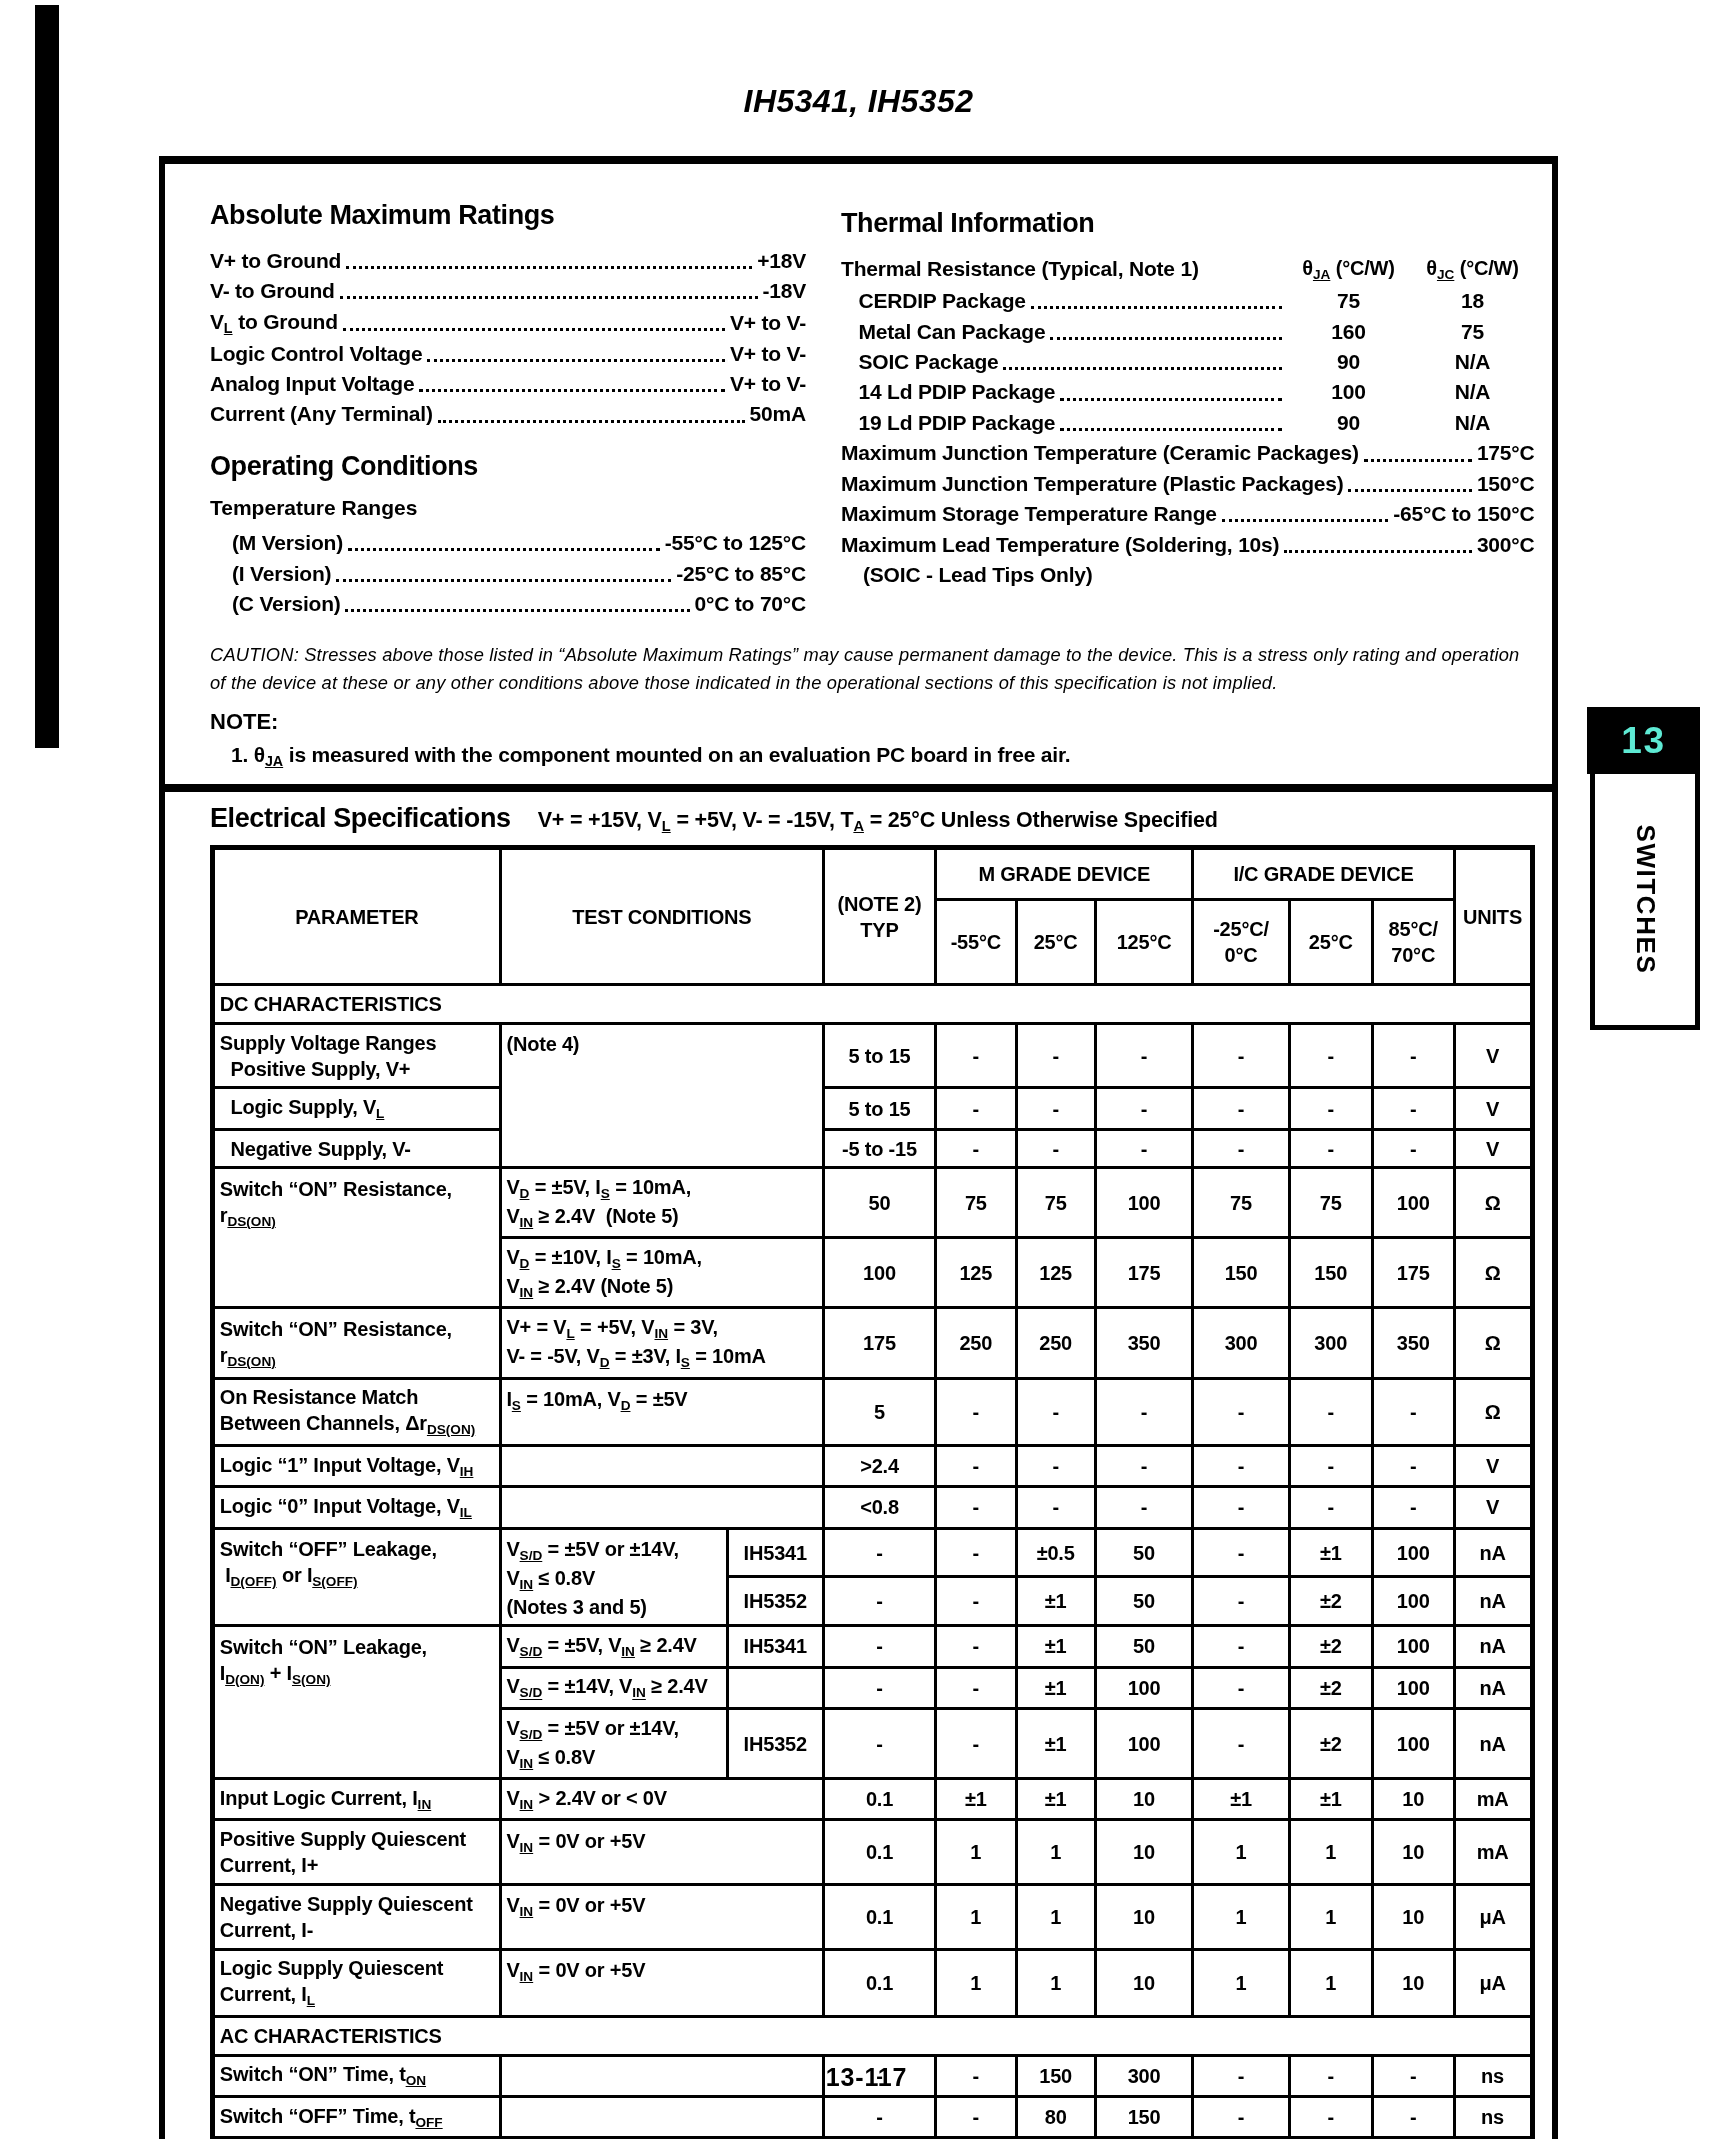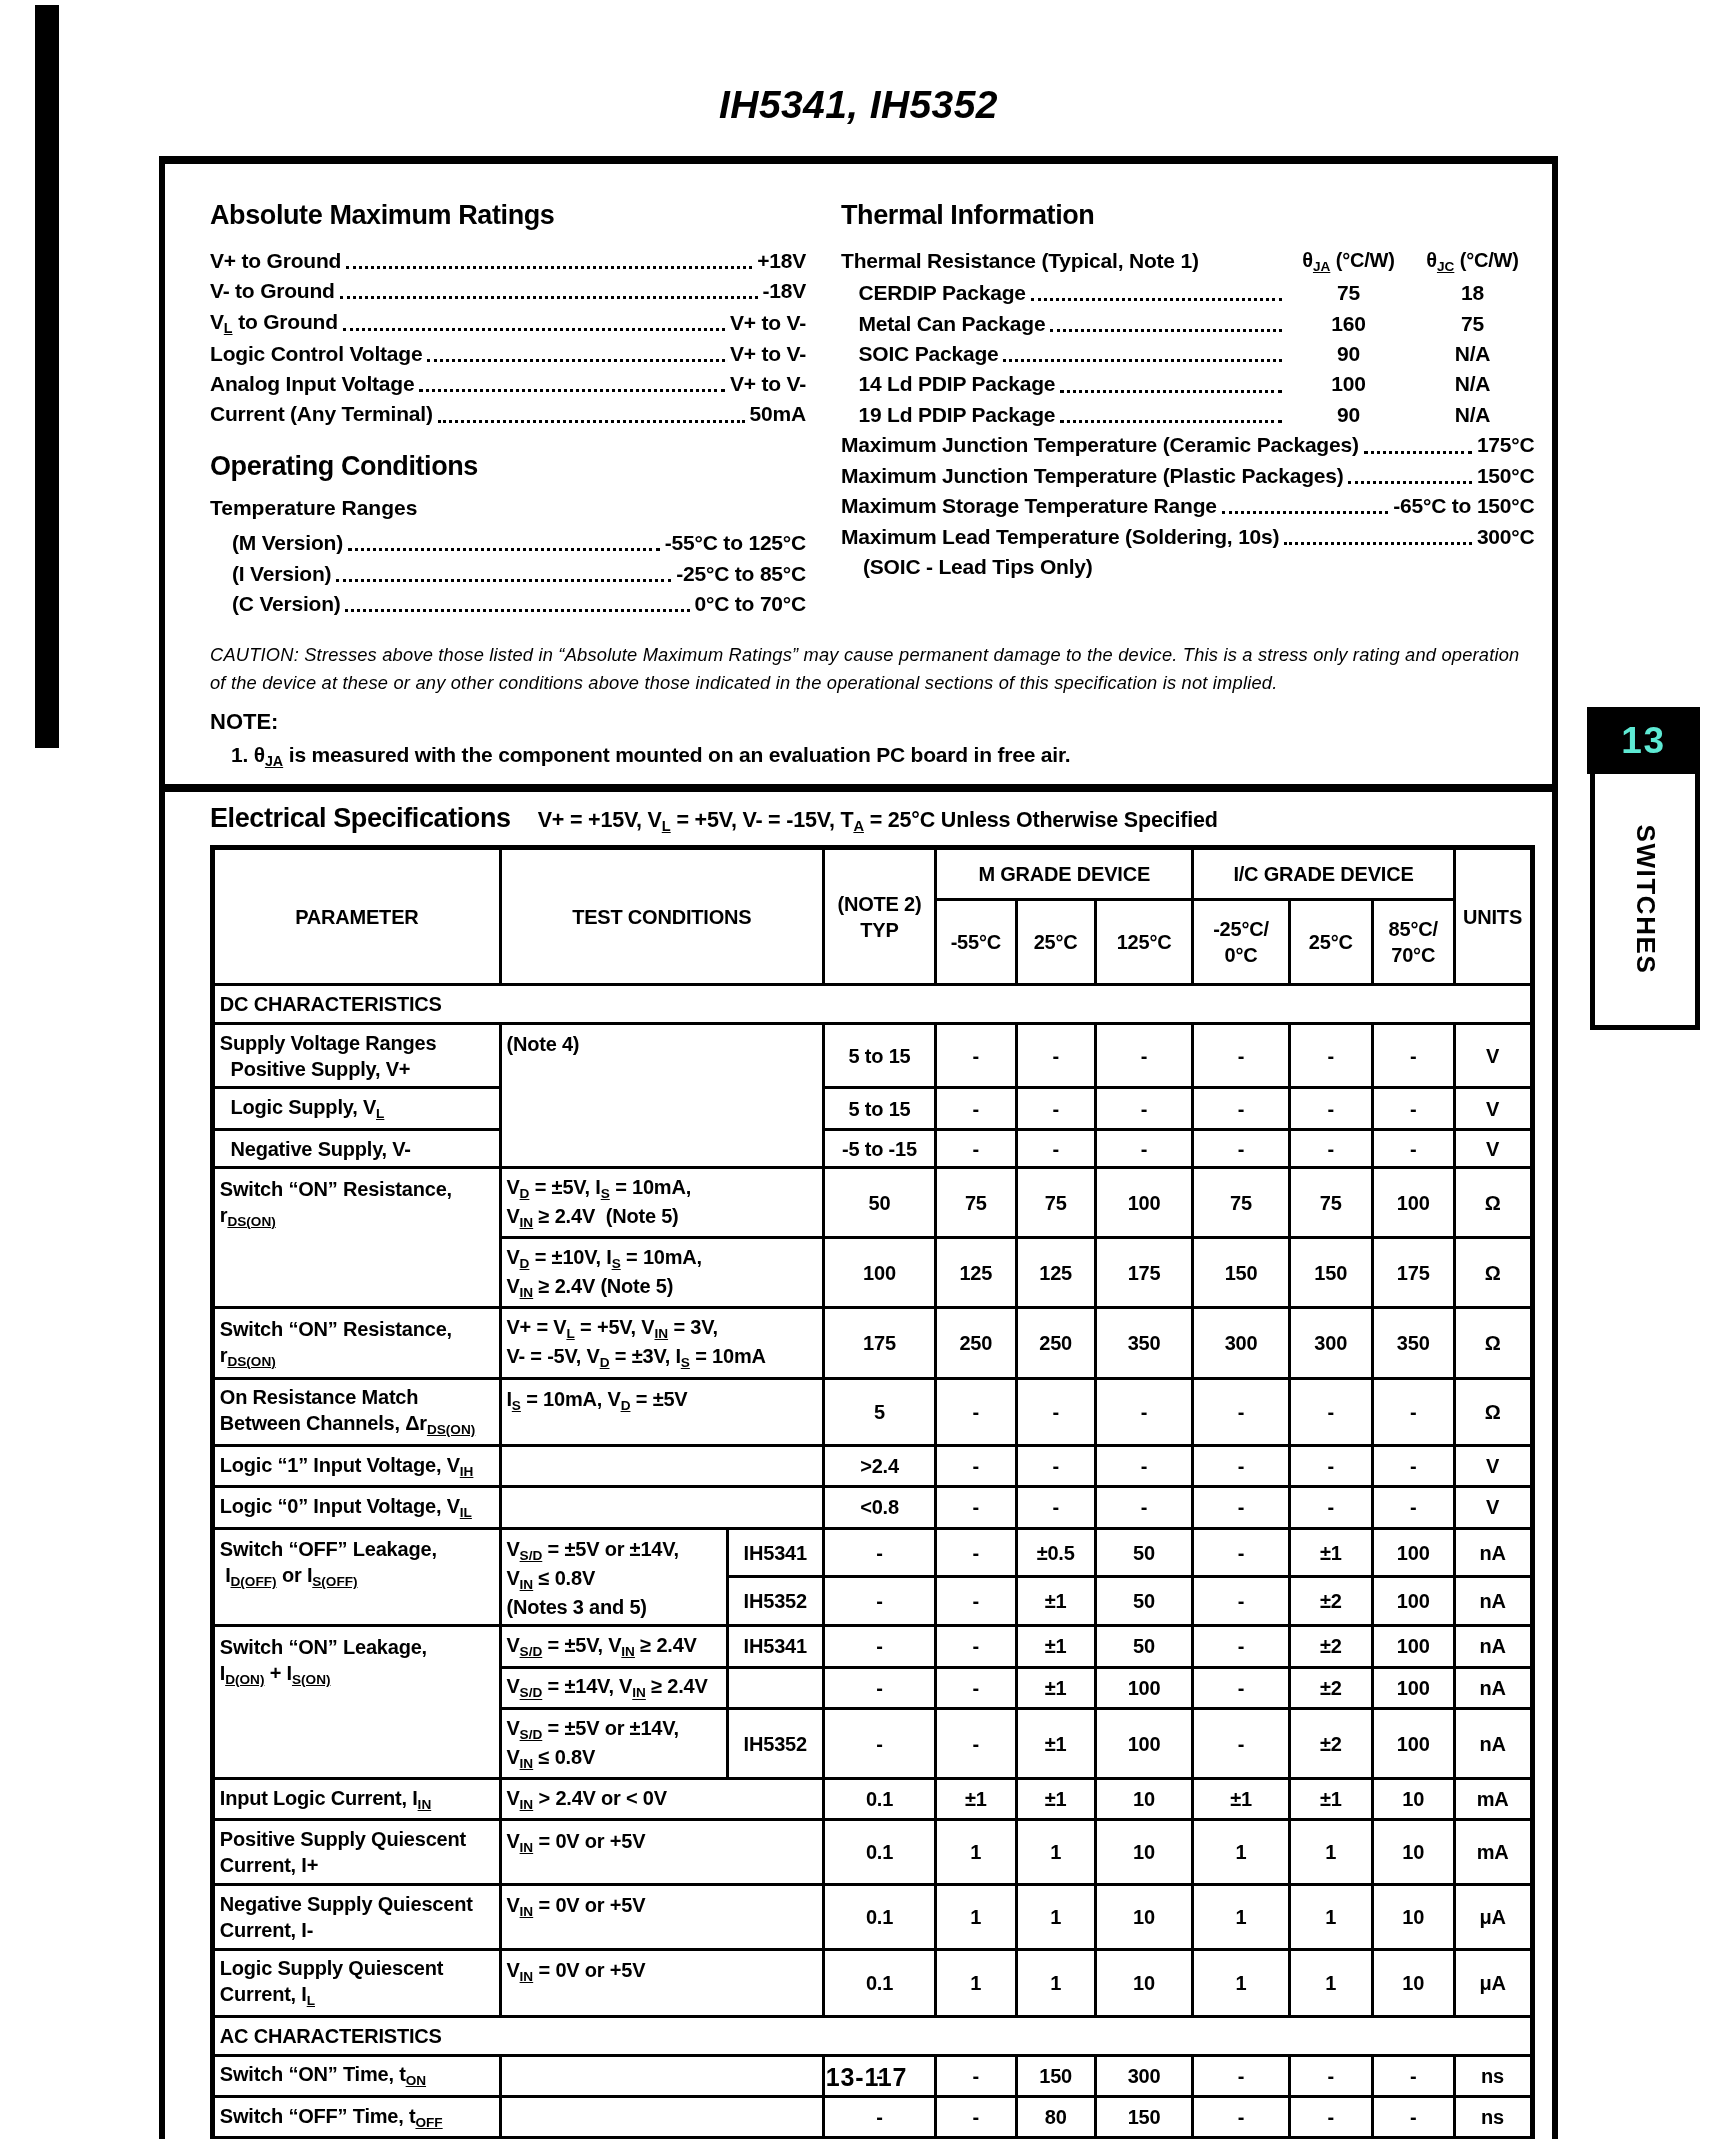--- a/index.html
+++ b/index.html
@@ -1,26 +1,26 @@
 <!DOCTYPE html>
 <html style="font-size:12.7px"><head>
 <meta charset="utf-8">
 <style>
   html,body{margin:0;padding:0;background:#e8e8e8;}
   .page{position:relative;width:1732px;height:2140px;background:#ffffff;overflow:hidden;
         font-family:"Liberation Sans",sans-serif;color:#000;}
   .edge{position:absolute;left:35px;top:4.8px;width:24px;height:743px;background:#000;}
   .title{position:absolute;left:159px;top:83px;width:1399px;text-align:center;
-         font-size:39px;font-weight:bold;font-style:italic;letter-spacing:0.4px;}
+         font-size:32px;font-weight:bold;font-style:italic;letter-spacing:0.4px;}
   .main-box{position:absolute;left:159px;top:156px;width:1399px;min-height:1869px;
             border:6.4px solid #000;border-top-width:8px;box-sizing:border-box;
             padding:30px 17.5px 24px 45px;background:#fff;}
   .cols{display:flex;gap:35px;margin-top:6.4px;}
   .colL{width:45%;flex:none;}
-  .colR{flex:1;min-width:0;}
+  .colR{flex:1;min-width:0;margin-top:8px;}
   h2{font-size:27px;font-weight:bold;margin:0 0 14.3px 0;letter-spacing:-0.4px;}
   .oc-head{margin-top:21px;}
   .subline{font-size:21px;font-weight:bold;margin:0 0 8px 0;}
   .lrow{display:flex;align-items:flex-end;font-size:21px;font-weight:bold;line-height:1.45;letter-spacing:-0.2px;}
   .lrow .lab{white-space:nowrap;}
   .lrow .dots{flex:1;border-bottom:3.2px dotted #000;margin:0 4.8px 7.2px 4.8px;min-width:16px;}
   .lrow .val{white-space:nowrap;}
   .ind{padding-left:22px;}
   .ind2{padding-left:17.5px;}
   

